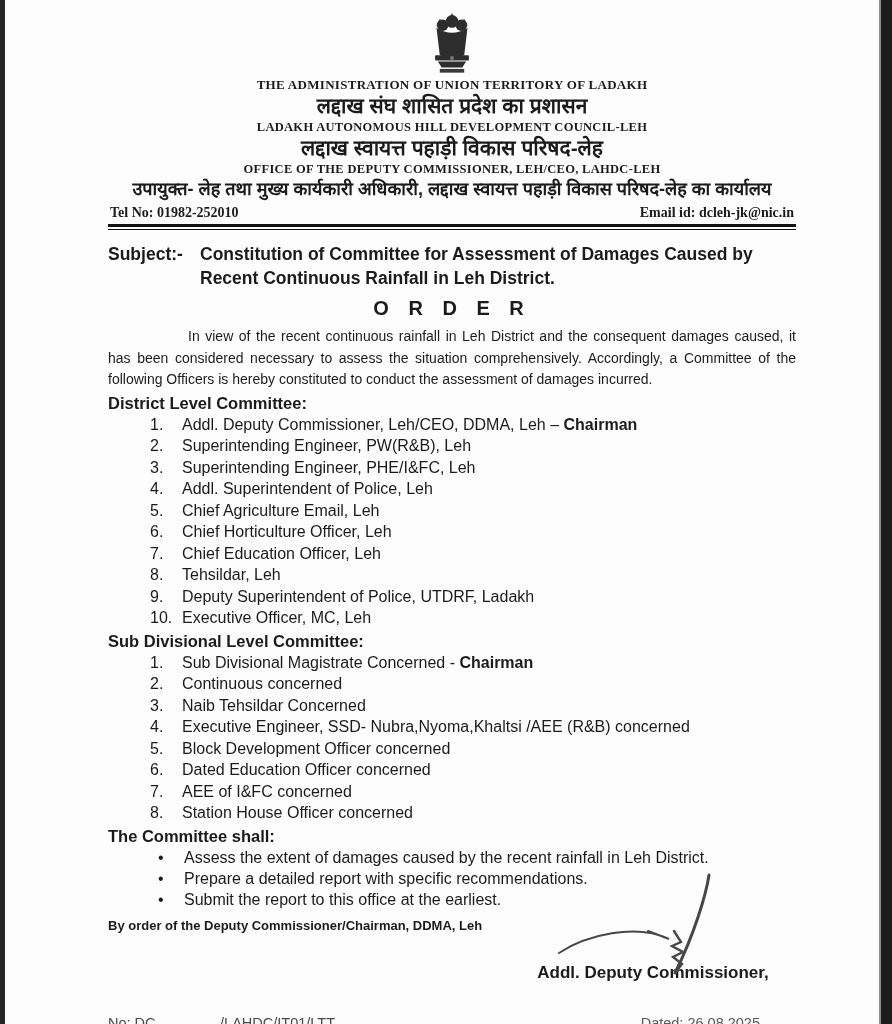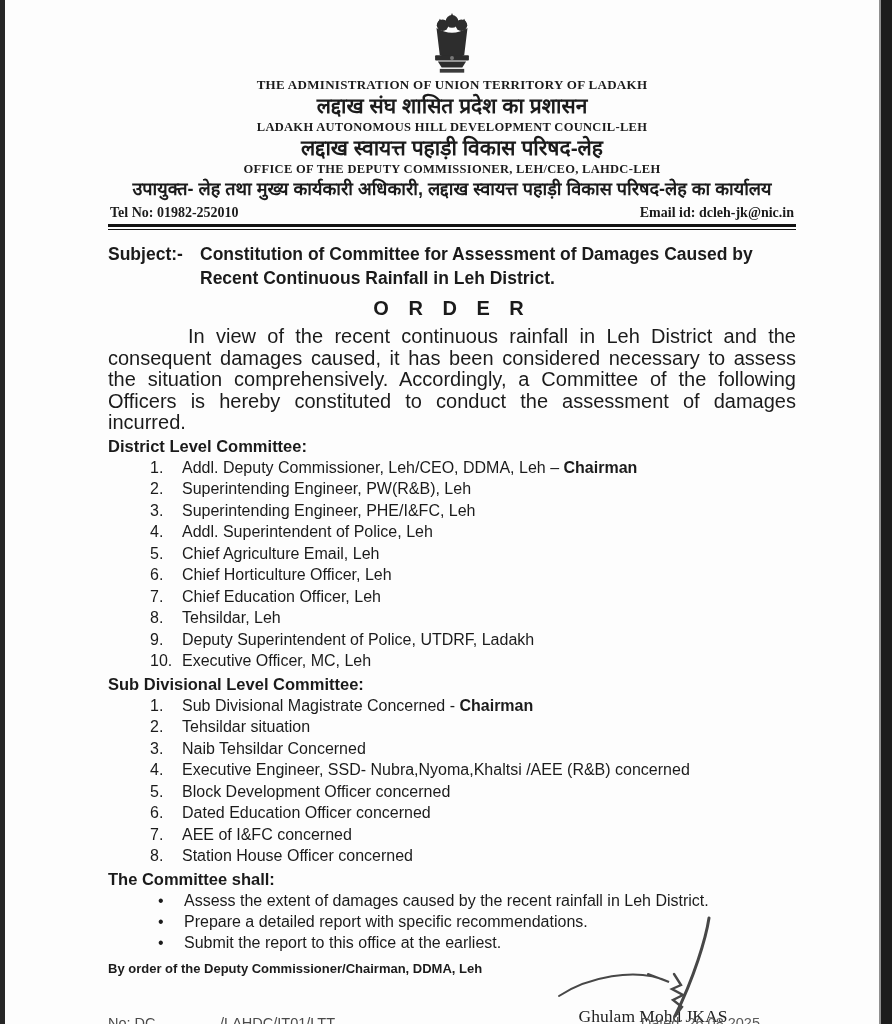--- a/index.html
+++ b/index.html
@@ -24,21 +24,21 @@
     font-family:"Liberation Serif",serif;font-weight:bold;font-size:14px;margin-top:4px;padding:0 2px 3px 2px;}
   .rule-double{border-top:3px solid #121212;border-bottom:1.5px solid #121212;height:2px;}
 
   
   .subject{display:flex;margin-top:12px;font-size:17.5px;font-weight:bold;line-height:24px;}
   .subject-label{flex:0 0 92px;}
   .subject-text{flex:1;padding-right:30px;}
   .order-heading{text-align:center;font-size:20px;font-weight:bold;letter-spacing:7px;margin:7px 0 6px 0;}
 
   
-  .intro{font-size:20px;line-height:21.5px;text-align:justify;text-indent:80px;margin:0;}
+  .intro{font-size:14px;line-height:21.5px;text-align:justify;text-indent:80px;margin:0;}
   .sec-heading{font-size:16.5px;font-weight:bold;line-height:22px;margin-top:1px;}
   .member-row{display:flex;font-size:16px;line-height:21.5px;margin-left:42px;}
   .member-num{flex:0 0 32px;}
   .member-text{flex:1;}
   .role-bold{font-weight:bold;}
   .bullet-row{display:flex;font-size:16px;line-height:21px;margin-left:46px;}
   .bullet-dot{flex:0 0 26px;text-align:left;padding-left:4px;}
   .by-order{font-size:13px;font-weight:bold;margin-top:8px;}
 
   
@@ -145,21 +145,21 @@
   </div>
 
   <div class="sec-heading">Sub Divisional Level Committee:</div>
   <div>
     <div class="member-row">
       <span class="member-num">1.</span>
       <span class="member-text"><span>Sub Divisional Magistrate Concerned - </span><span class="role-bold">Chairman</span></span>
     </div>
       <div class="member-row">
       <span class="member-num">2.</span>
-      <span class="member-text"><span>Tehsildar situation</span><span class="role-bold"></span></span>
+      <span class="member-text"><span>Continuous concerned</span><span class="role-bold"></span></span>
     </div>
       <div class="member-row">
       <span class="member-num">3.</span>
       <span class="member-text"><span>Naib Tehsildar Concerned</span><span class="role-bold"></span></span>
     </div>
       <div class="member-row">
       <span class="member-num">4.</span>
       <span class="member-text"><span>Executive Engineer, SSD- Nubra,Nyoma,Khaltsi /AEE (R&amp;B) concerned</span><span class="role-bold"></span></span>
     </div>
       <div class="member-row">
@@ -200,21 +200,20 @@
 
   <div class="sig-area">
     <svg class="sig-scribble" width="165" height="110" viewBox="0 0 165 110">
       <g fill="none" stroke="#474747" stroke-linecap="round">
         <path d="M153,2 C150,22 138,62 119,100" stroke-width="3"></path>
         <path d="M3,80 C30,62 80,50 113,66 L92,58" stroke-width="2"></path>
         <path d="M118,58 l7,11 l-9,4 l11,6 l-10,5 l9,7 l-6,8" stroke-width="2.4"></path>
       </g>
     </svg>
     <div class="sig-block">
-      <div class="sig-name">Ghulam Mohd JKAS</div>
       <div class="sig-desig">Addl. Deputy Commissioner,</div>
 
     </div>
   </div>
 
 </div>
 
 <div class="footer-line">
   <span>No: DC________/LAHDC/IT01/LTT</span>
   <span class="right">Dated: 26.08.2025</span>

